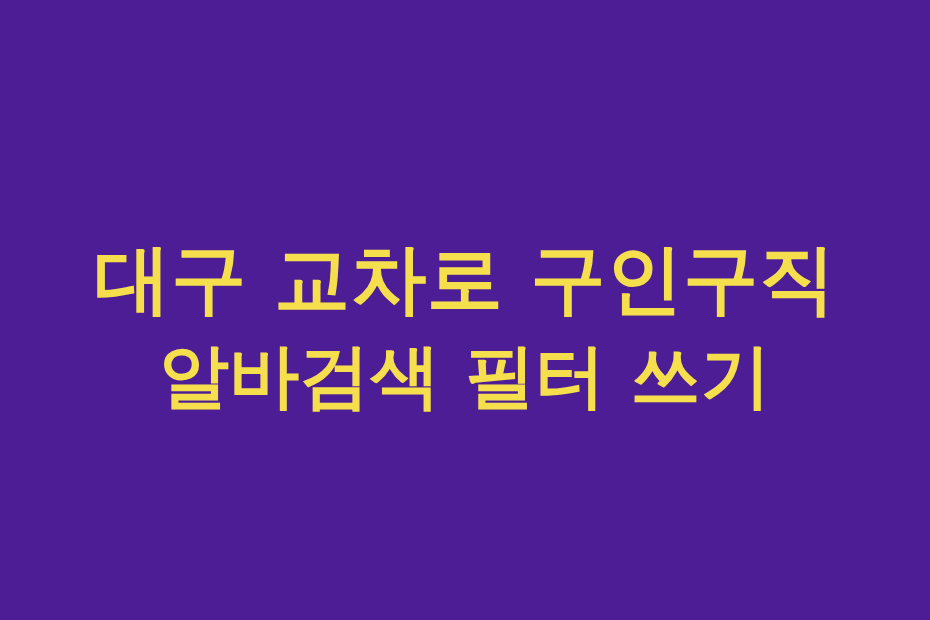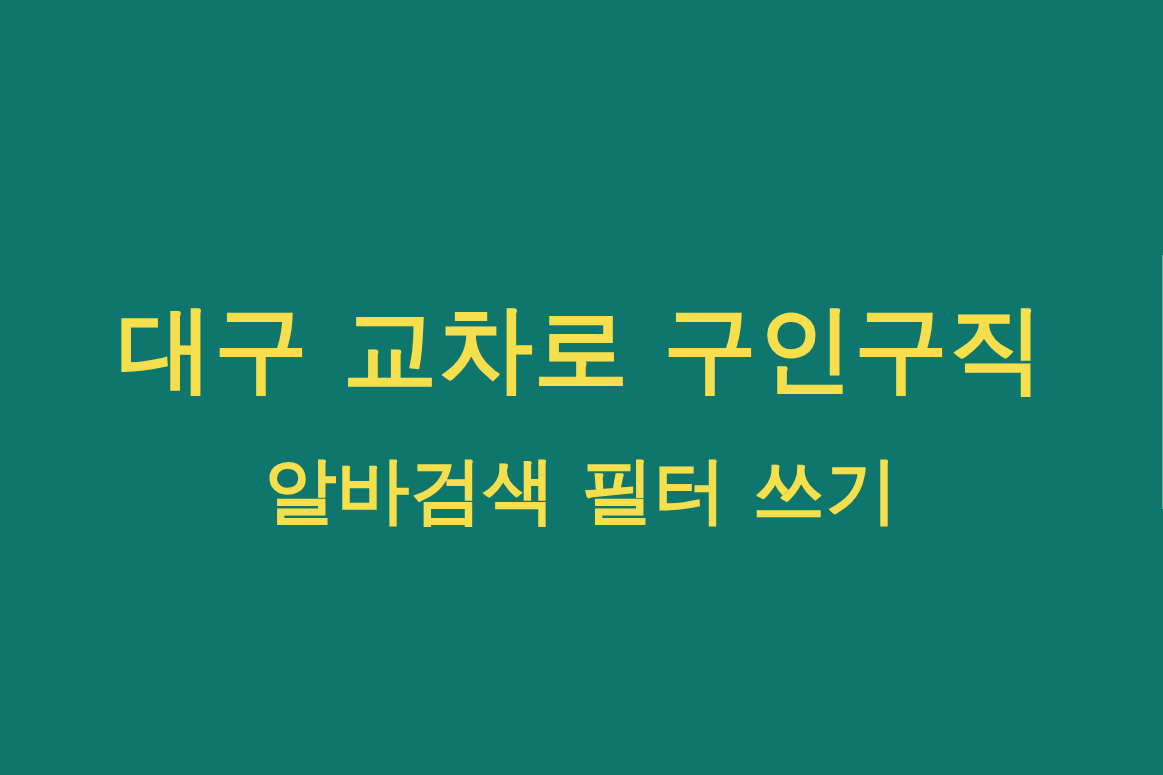--- a/index.html
+++ b/index.html
@@ -17,21 +17,21 @@
 
   #banner {
     position: relative;
     width: 930px;
     height: 620px;
     box-sizing: border-box;
     display: flex;
     flex-direction: column;
     align-items: center;
     justify-content: flex-start;
-    background: #0f766e;
+    background: #4c1d95;
   }
 
   #headline {
     position: absolute;
     left: 0;
     top: 228px;
     width: 930px;
     text-align: center;
     display: flex;
     flex-direction: column;
@@ -46,22 +46,21 @@
     font-weight: 700;
     font-size: 76px;
     line-height: 1.34;
     letter-spacing: 0.005em;
     white-space: nowrap;
     -webkit-font-smoothing: antialiased;
   }
 
   
   .headline-line--two {
-    font-size: 58px;
-    margin-top: 24px;
+    font-size: 70px;
   }
 </style>
 </head>
 <body>
 
 <div id="banner">
 
   <div id="headline">
 
     <span class="headline-line headline-line--one">대구 교차로 구인구직</span>

